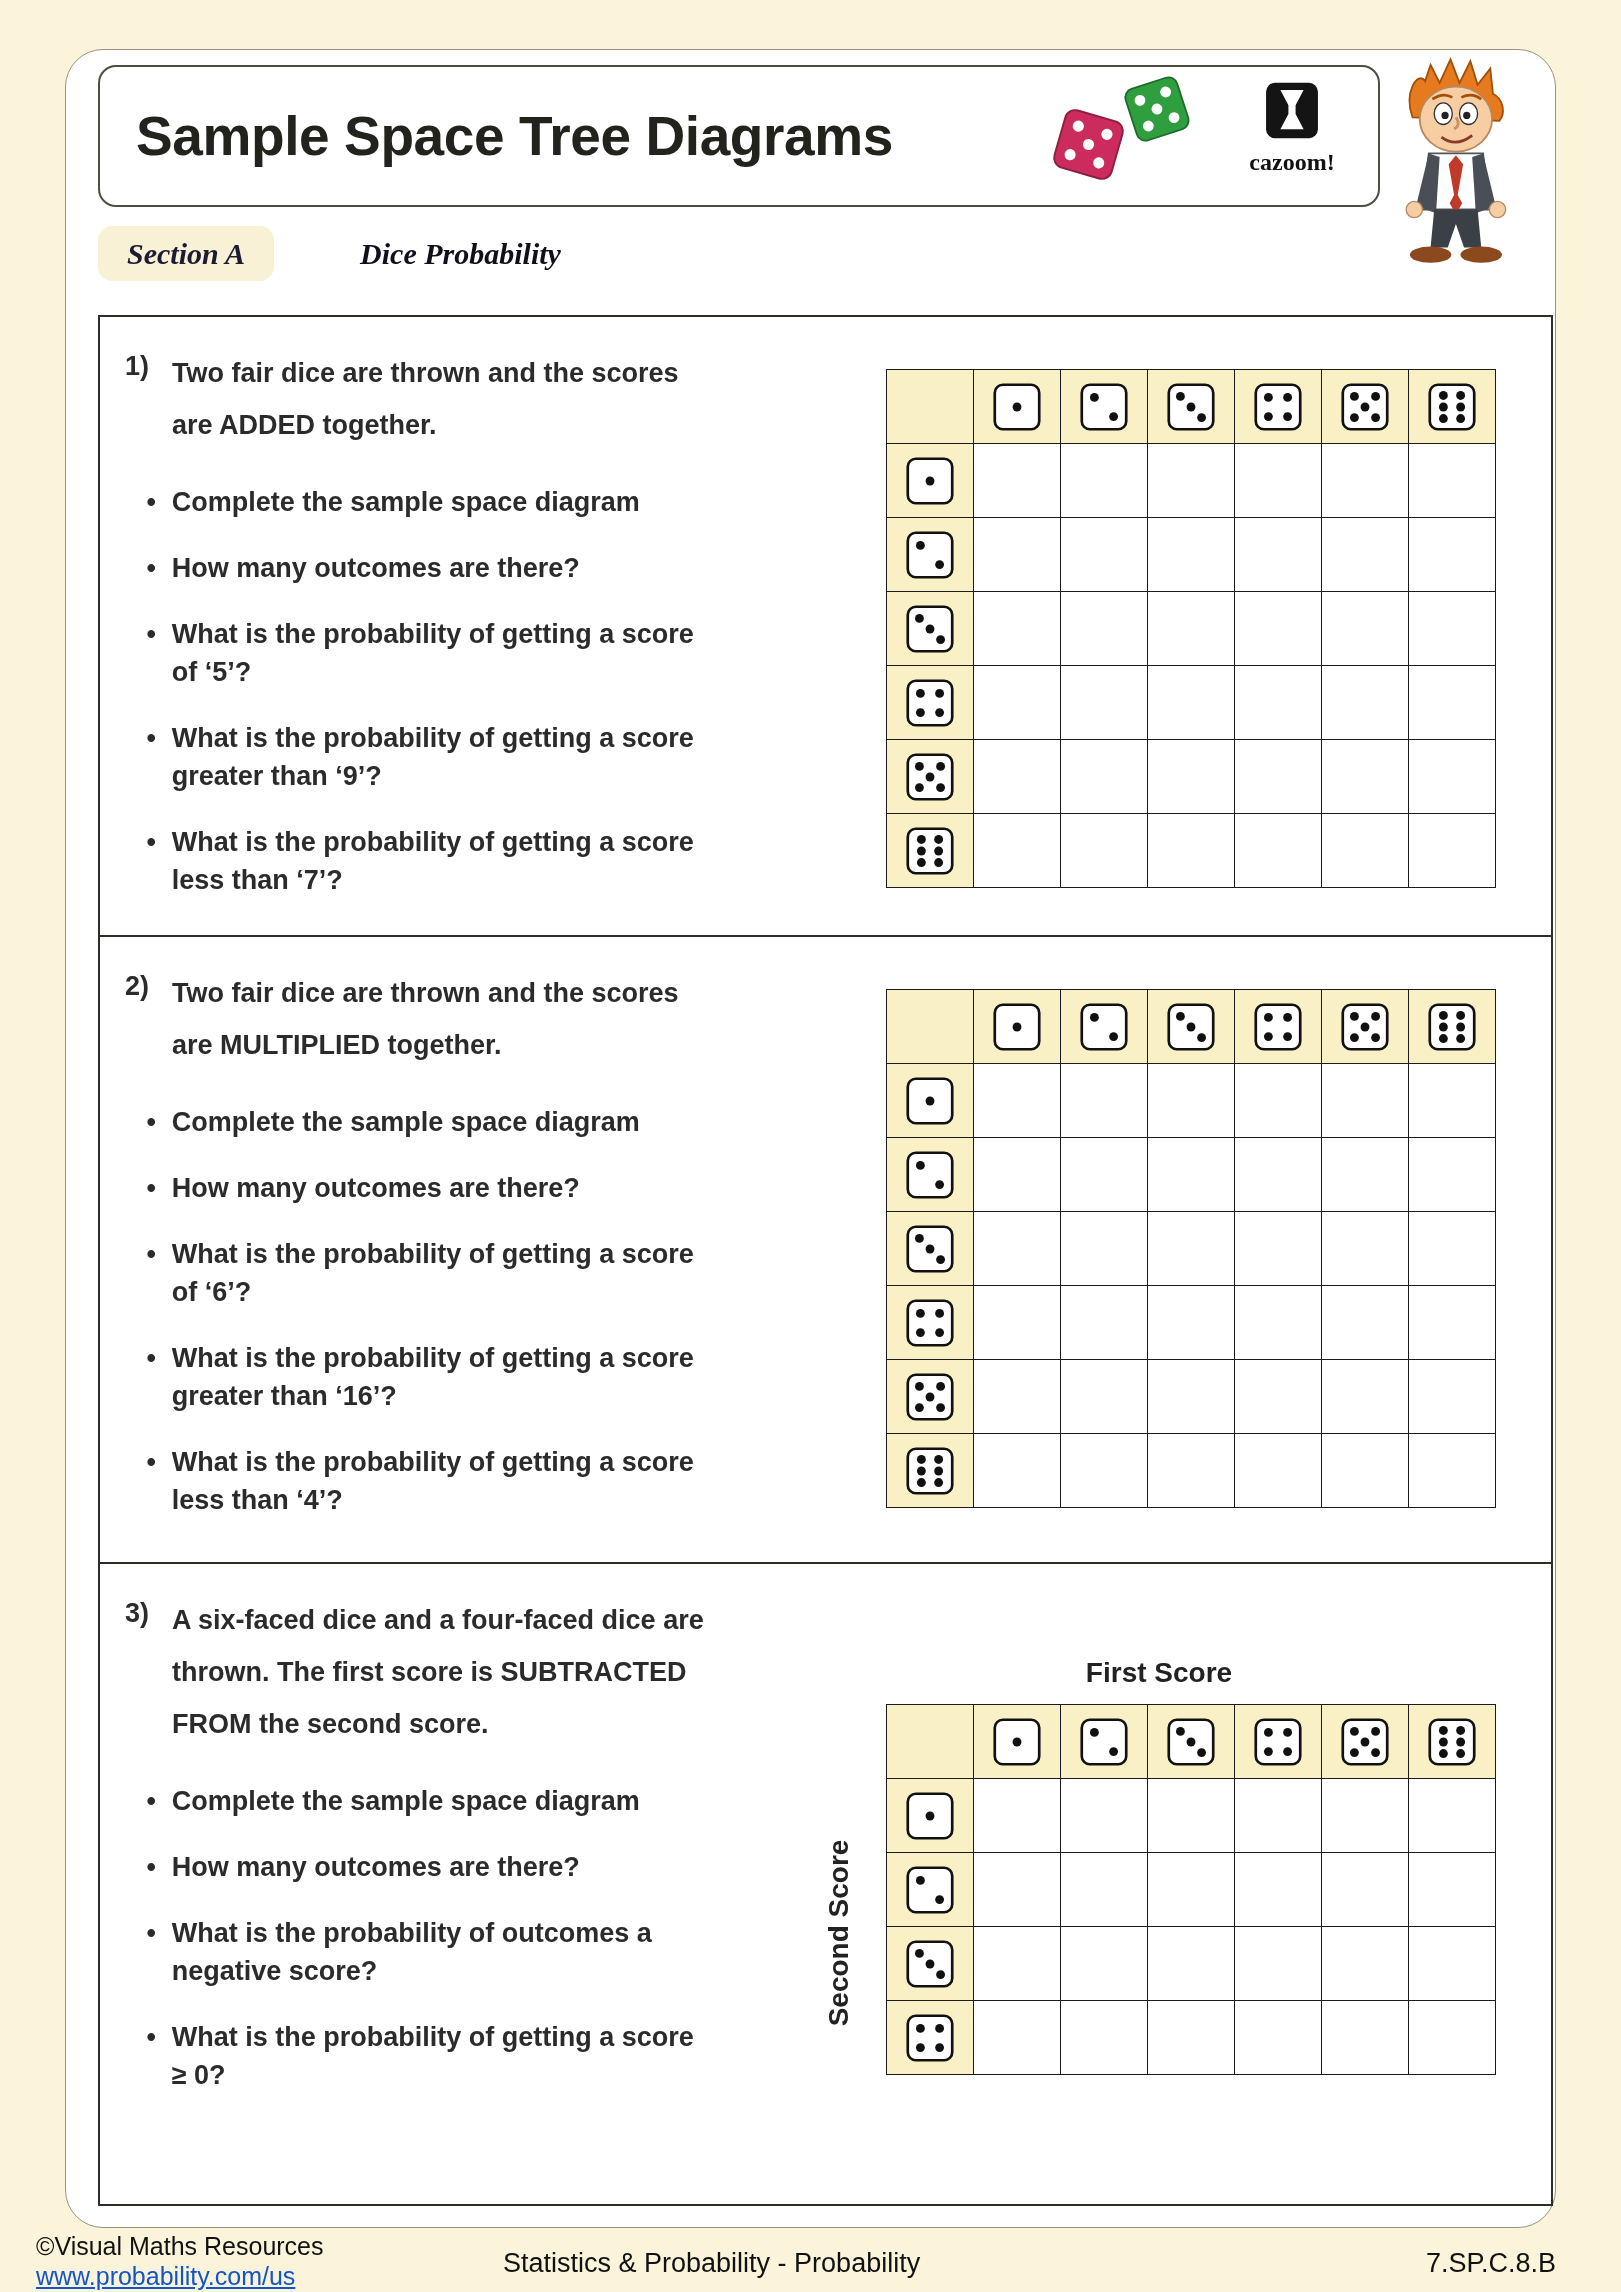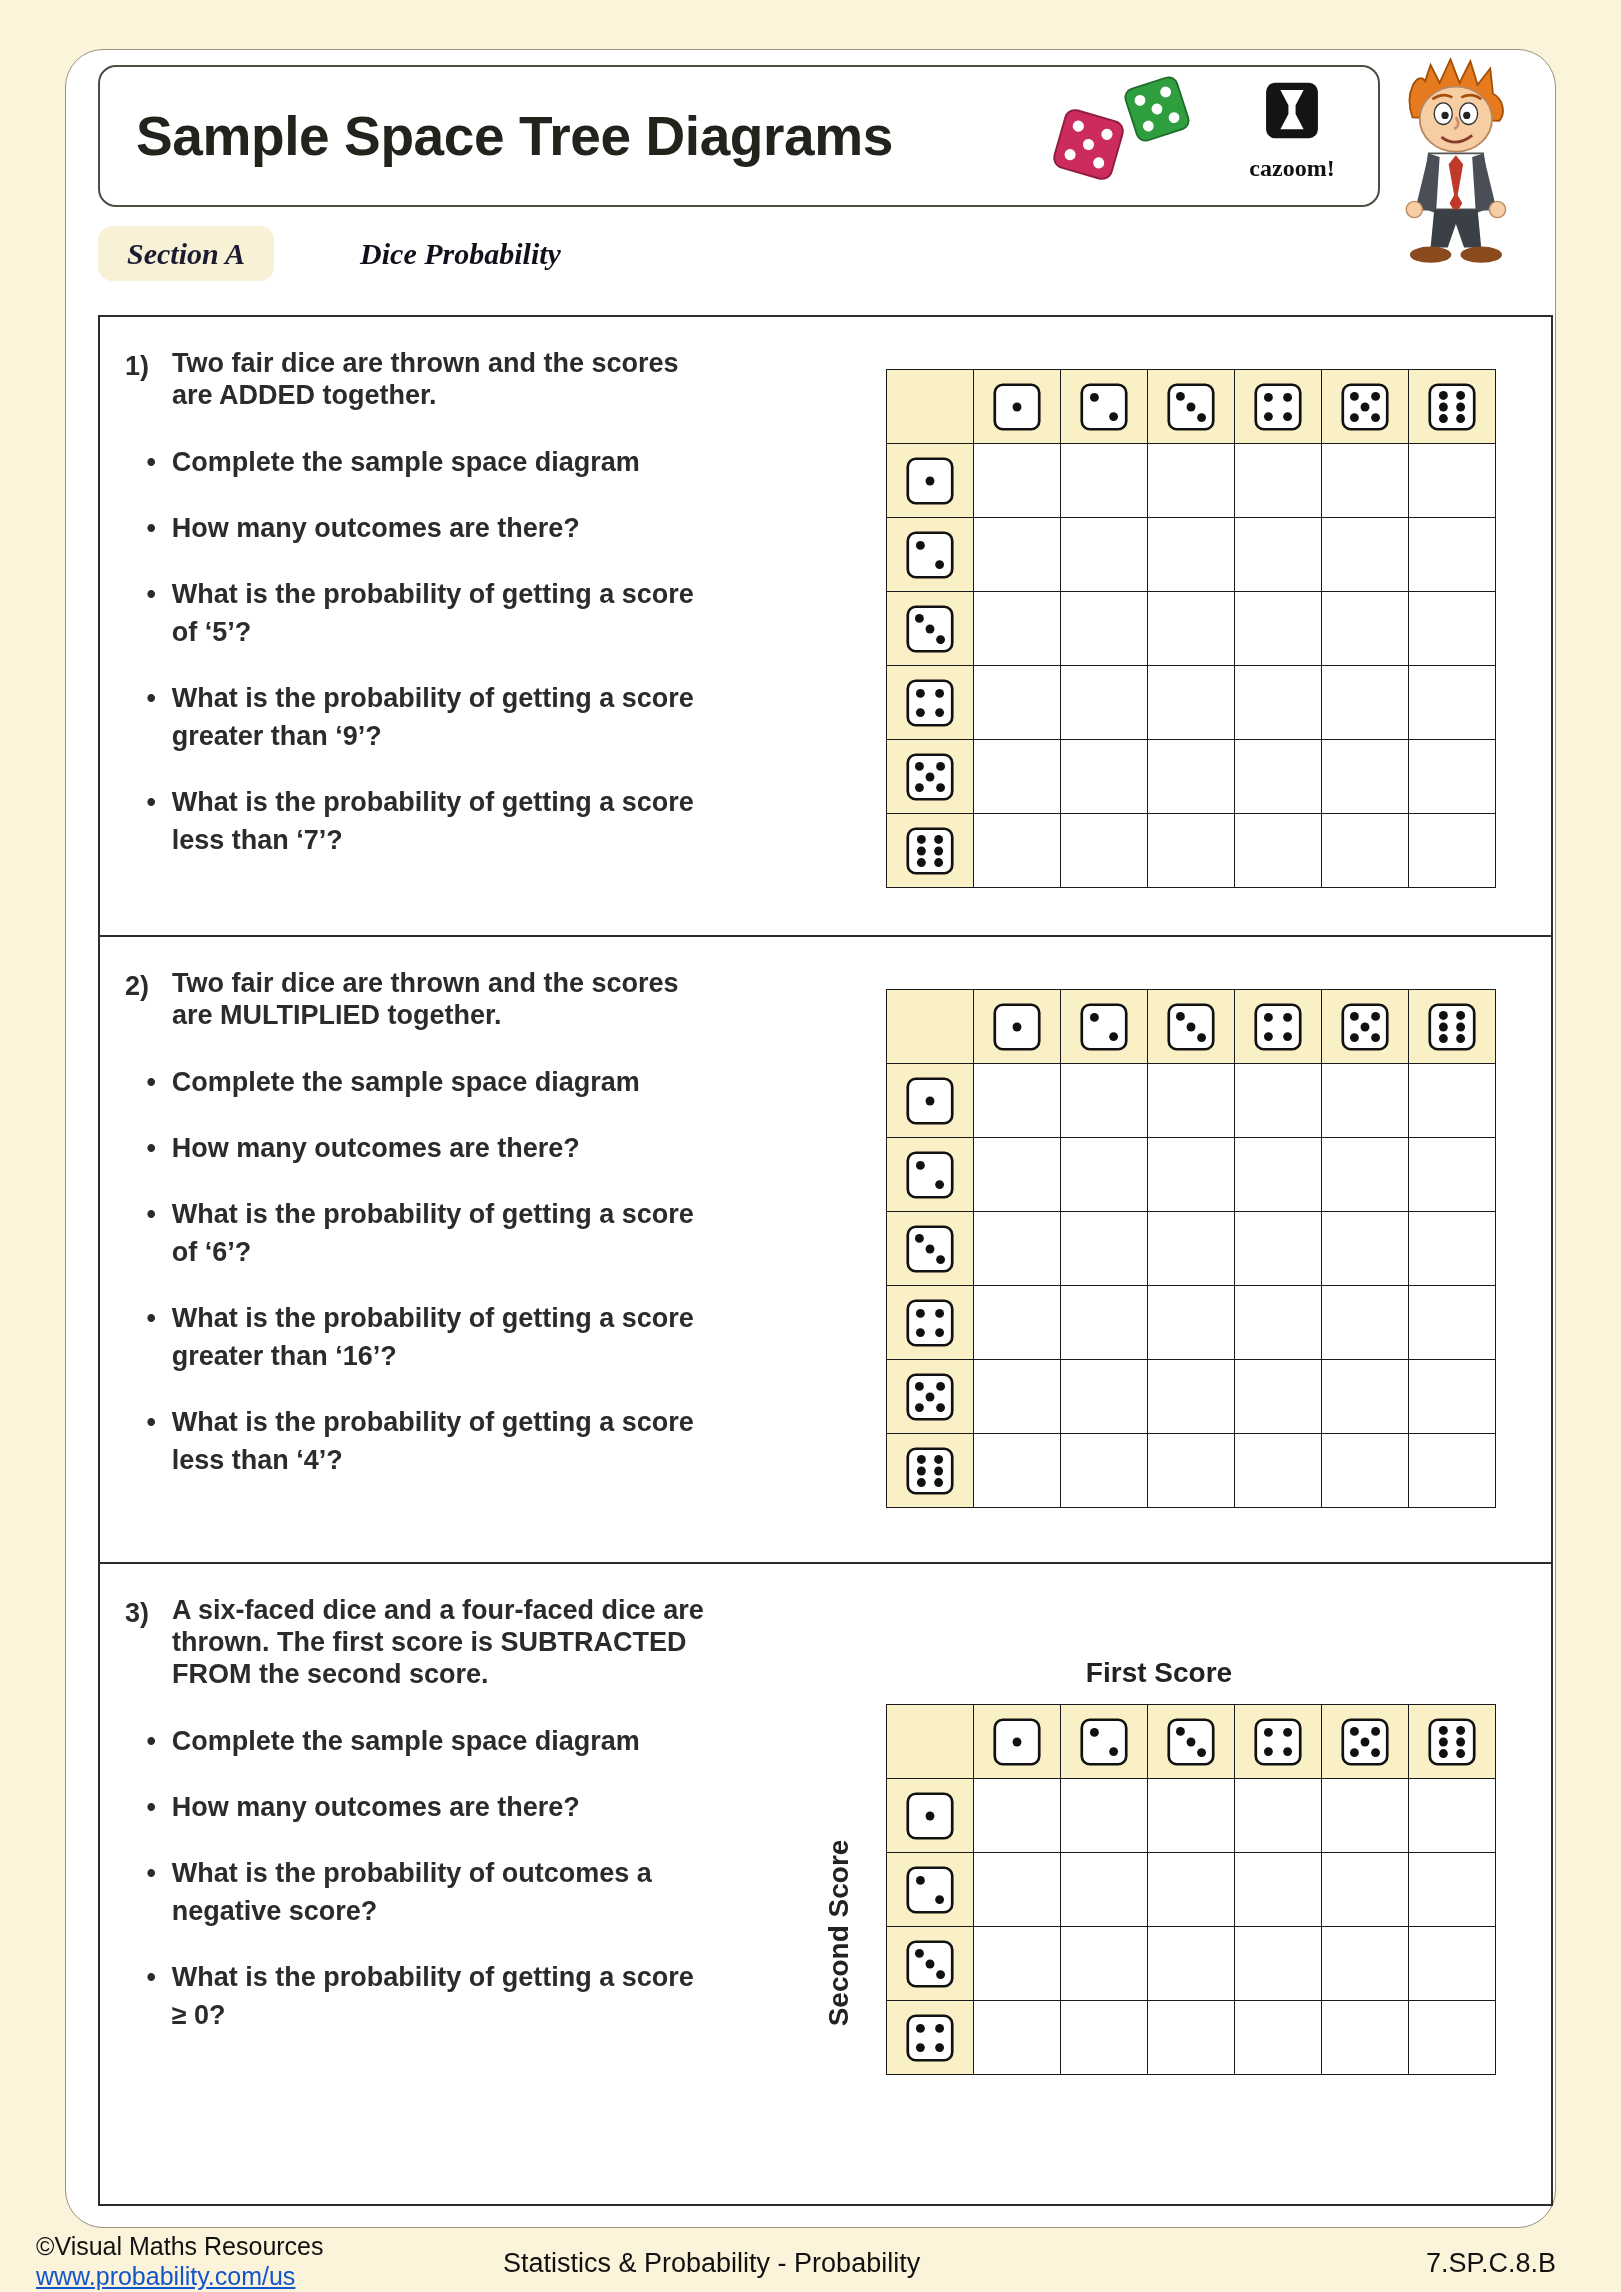--- a/index.html
+++ b/index.html
@@ -28,21 +28,21 @@
     padding:0 36px; box-sizing:border-box;
   }
   .page-title {
     font-size:55px; font-weight:bold; color:#23231D;
     letter-spacing:-0.4px; margin:0; white-space:nowrap;
   }
   .brand-cluster { margin-left:auto; position:relative; width:300px; height:136px; flex:none; }
   .pink-die  { position:absolute; left:0;   top:30px; }
   .green-die { position:absolute; left:70px; top:-3.6px; }
   .logo-block { position:absolute; right:0; top:12.5px; width:100px; text-align:center; }
-  .logo-text { font-family:"Liberation Serif", serif; font-weight:bold; font-size:24px; color:#111; margin-top:12px; }
+  .logo-text { font-family:"Liberation Serif", serif; font-weight:bold; font-size:24px; color:#111; margin-top:6px; }
   .mascot { position:absolute; right:23px; top:3.6px; }
 
   .section-row { position:absolute; left:32px; top:176px; display:flex; align-items:center;gap:48px; }
   .section-pill {
     background:#F9F1D6; border-radius:14.3px; padding:10.7px 29px;
     font-family:"Liberation Serif", serif; font-style:italic; font-weight:bold;
     font-size:30px; color:#1B1B33;
   }
   .section-title {
     font-family:"Liberation Serif", serif; font-style:italic; font-weight:bold;
@@ -58,21 +58,21 @@
     background:#fff;
   }
   .question { position:relative; box-sizing:border-box; }
   .question.q0 { height:620px; border-bottom:2.7px solid #2E2D28; }
   .question.q1 { height:627px; border-bottom:2.7px solid #2E2D28; }
   .question.q2 { height:639px; }
 
   .q-left { position:absolute; left:25px; top:30px; width:645px; }
   .q-intro { display:flex; }
   .q-num  { flex:none; width:47px; font-weight:bold; font-size:27px; line-height:38px; color:#2B2B2B; }
-  .q-text { width:551px; font-weight:bold; font-size:27px; line-height:32px; color:#2B2B2B; }
+  .q-text { width:551px; font-weight:bold; font-size:27px; line-height:52px; color:#2B2B2B; }
   .bullets { list-style:none; margin:32px 0 0 19.7px; padding:0; width:551px; }
   .bullets li {
     position:relative; padding-left:27px; margin-bottom:28px;
     font-weight:bold; font-size:27px; line-height:38px; color:#2B2B2B;
   }
   .bullets li::before { content:"•"; position:absolute; left:1.8px; }
 
   .grid-slot { position:absolute; left:786px; }
   .q0 .grid-slot, .q1 .grid-slot { top:52px; }
   .q2 .grid-slot { top:140px; }

